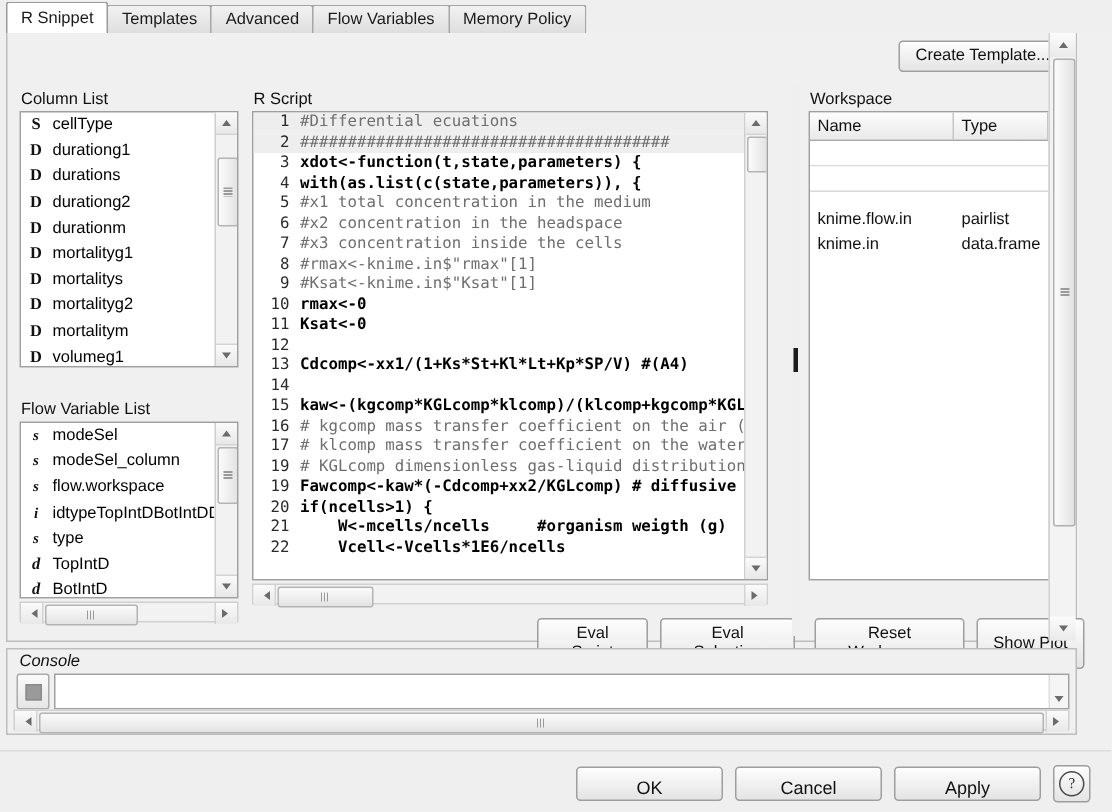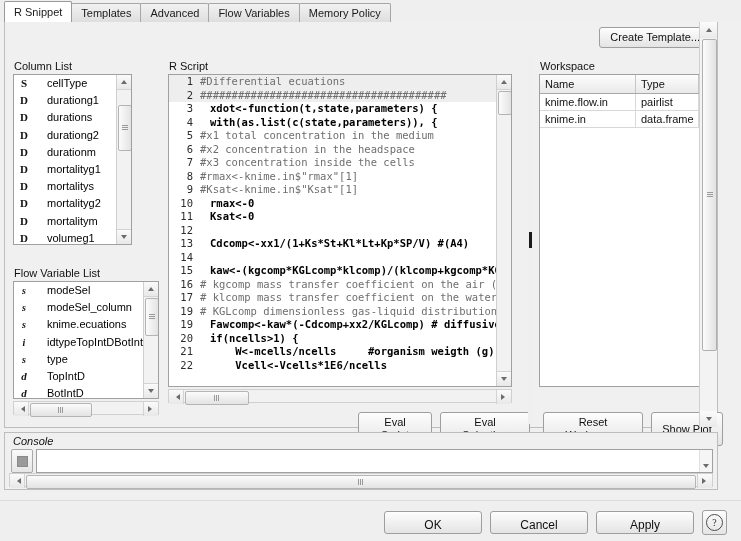--- a/index.html
+++ b/index.html
@@ -50,21 +50,21 @@
   }
   .lrow{height:17.2px;line-height:17.2px;padding-left:3px;display:flex;align-items:center;
         font-size:11px;white-space:nowrap;overflow:hidden;}
   .ic{width:14px;display:inline-block;text-align:center;font-weight:bold;font-size:11px;
       color:#111;flex:0 0 14px;}
   .ic.s{font-family:"Liberation Serif",serif;font-weight:bold;}
   .ic.d{font-family:"Liberation Serif",serif;font-weight:bold;}
   .ic.fs{font-family:"Liberation Serif",serif;font-style:italic;font-weight:bold;font-size:10px;}
   .ic.fi{font-family:"Liberation Serif",serif;font-style:italic;font-weight:bold;font-size:10px;}
   .ic.fd{font-family:"Liberation Serif",serif;font-style:italic;font-weight:bold;font-size:11px;}
-  .lbl{padding-left:4px;overflow:hidden;text-overflow:clip;margin-left:12px;}
+  .lbl{padding-left:4px;overflow:hidden;text-overflow:clip;}
 
   
   .vsb{position:absolute;right:0;top:0;width:14px;bottom:0;background:#f2f2f2;border-left:1px solid #cfcfcf;}
   .vsb .ar{width:14px;height:14px;display:flex;align-items:center;justify-content:center;
            background:linear-gradient(#fafafa,#e8e8e8);border-bottom:1px solid #d3d3d3;}
   .vsb .ar.bot{position:absolute;bottom:0;border-bottom:none;border-top:1px solid #d3d3d3;}
   .arrow{width:0;height:0;border-left:3px solid transparent;border-right:3px solid transparent;}
   .arrow.up{border-bottom:4px solid #6b6b6b;}
   .arrow.down{border-top:4px solid #6b6b6b;}
   .arrow.left{width:0;height:0;border-top:3px solid transparent;border-bottom:3px solid transparent;border-right:4px solid #6b6b6b;}
@@ -90,28 +90,28 @@
     position:absolute;background:#fff;border:1px solid #a0a0a0;box-sizing:border-box;overflow:hidden;
   }
   .codeinner{position:absolute;left:0;top:0;right:14px;bottom:0;overflow:hidden;}
   .cline{height:13.5px;line-height:13.5px;display:flex;font-family:"DejaVu Sans Mono","Liberation Mono",monospace;
          font-size:10.5px;white-space:pre;}
   .cline.hl{background:#eeeeee;}
   .gut{width:24px;flex:0 0 24px;text-align:right;padding-right:4px;color:#2b2b2b;
        font-family:"DejaVu Sans Mono",monospace;font-size:10.5px;}
   .ctext{flex:1;overflow:hidden;padding-left:3px;}
   .cm{color:#6e6e6e;}
-  .kw{font-weight:bold;color:#000;margin-left:10px;}
+  .kw{font-weight:bold;color:#000;}
 
   
   .wstable{position:absolute;left:0;top:0;right:0;}
   .wsh{display:flex;height:18px;background:linear-gradient(#fdfdfd,#e9e9e9);border-bottom:1px solid #a9a9a9;}
   .wsh div{line-height:18px;padding-left:5px;font-size:11px;color:#111;border-right:1px solid #c6c6c6;box-sizing:border-box;}
   .wsr{display:flex;height:16px;border-bottom:1px solid #d8d8d8;background:#fff;}
-  .wsr div{line-height:16px;padding-left:5px;font-size:11px;color:#111;border-right:1px solid #d8d8d8;box-sizing:border-box;}
+  .wsr div{line-height:16px;padding-left:5px;font-size:11px;color:#111;border-right:1px solid #d8d8d8;box-sizing:border-box;margin-top:44px;}
   .c1{width:96px;flex:0 0 96px;}
   .c2{flex:1;}
 
   
   .console{
     position:absolute;left:4px;top:432px;width:714px;height:58px;
     background:#f0f0f0;border:1px solid #bdbdbd;box-sizing:border-box;
   }
   .consoleinner{position:absolute;left:6px;top:16px;right:4px;bottom:16px;display:flex;}
   .cbtn{width:22px;height:24px;background:linear-gradient(#fafafa,#e6e6e6);border:1px solid #aaa;
@@ -154,21 +154,21 @@
       <div class="tab"><span>Memory Policy</span></div>
     </div>
   </div>
 
   <div class="content">
 
     <div class="tmplrow">
       <button class="btn">Create Template...</button>
     </div>
 
-    <div style="position:absolute;left:8px;top:38px;width:119px;">
+    <div style="position:absolute;left:8px;top:38px;width:146px;">
       <div class="panel-title">Column List</div>
       <div class="listbox" style="height:171px;">
         <div style="position:absolute;left:0;top:0;right:15px;bottom:0;overflow:hidden;">
           <div class="lrow">
               <span class="ic s">S</span>
               <span class="lbl">cellType</span>
             </div>
           <div class="lrow">
               <span class="ic d">D</span>
               <span class="lbl">durationg1</span>
@@ -228,21 +228,21 @@
           <div class="lrow">
               <span class="ic fs">s</span>
               <span class="lbl">modeSel</span>
             </div>
           <div class="lrow">
               <span class="ic fs">s</span>
               <span class="lbl">modeSel_column</span>
             </div>
           <div class="lrow">
               <span class="ic fs">s</span>
-              <span class="lbl">knime.ecuations</span>
+              <span class="lbl">flow.workspace</span>
             </div>
           <div class="lrow">
               <span class="ic fi">i</span>
               <span class="lbl">idtypeTopIntDBotIntDDep</span>
             </div>
           <div class="lrow">
               <span class="ic fs">s</span>
               <span class="lbl">type</span>
             </div>
           <div class="lrow">

